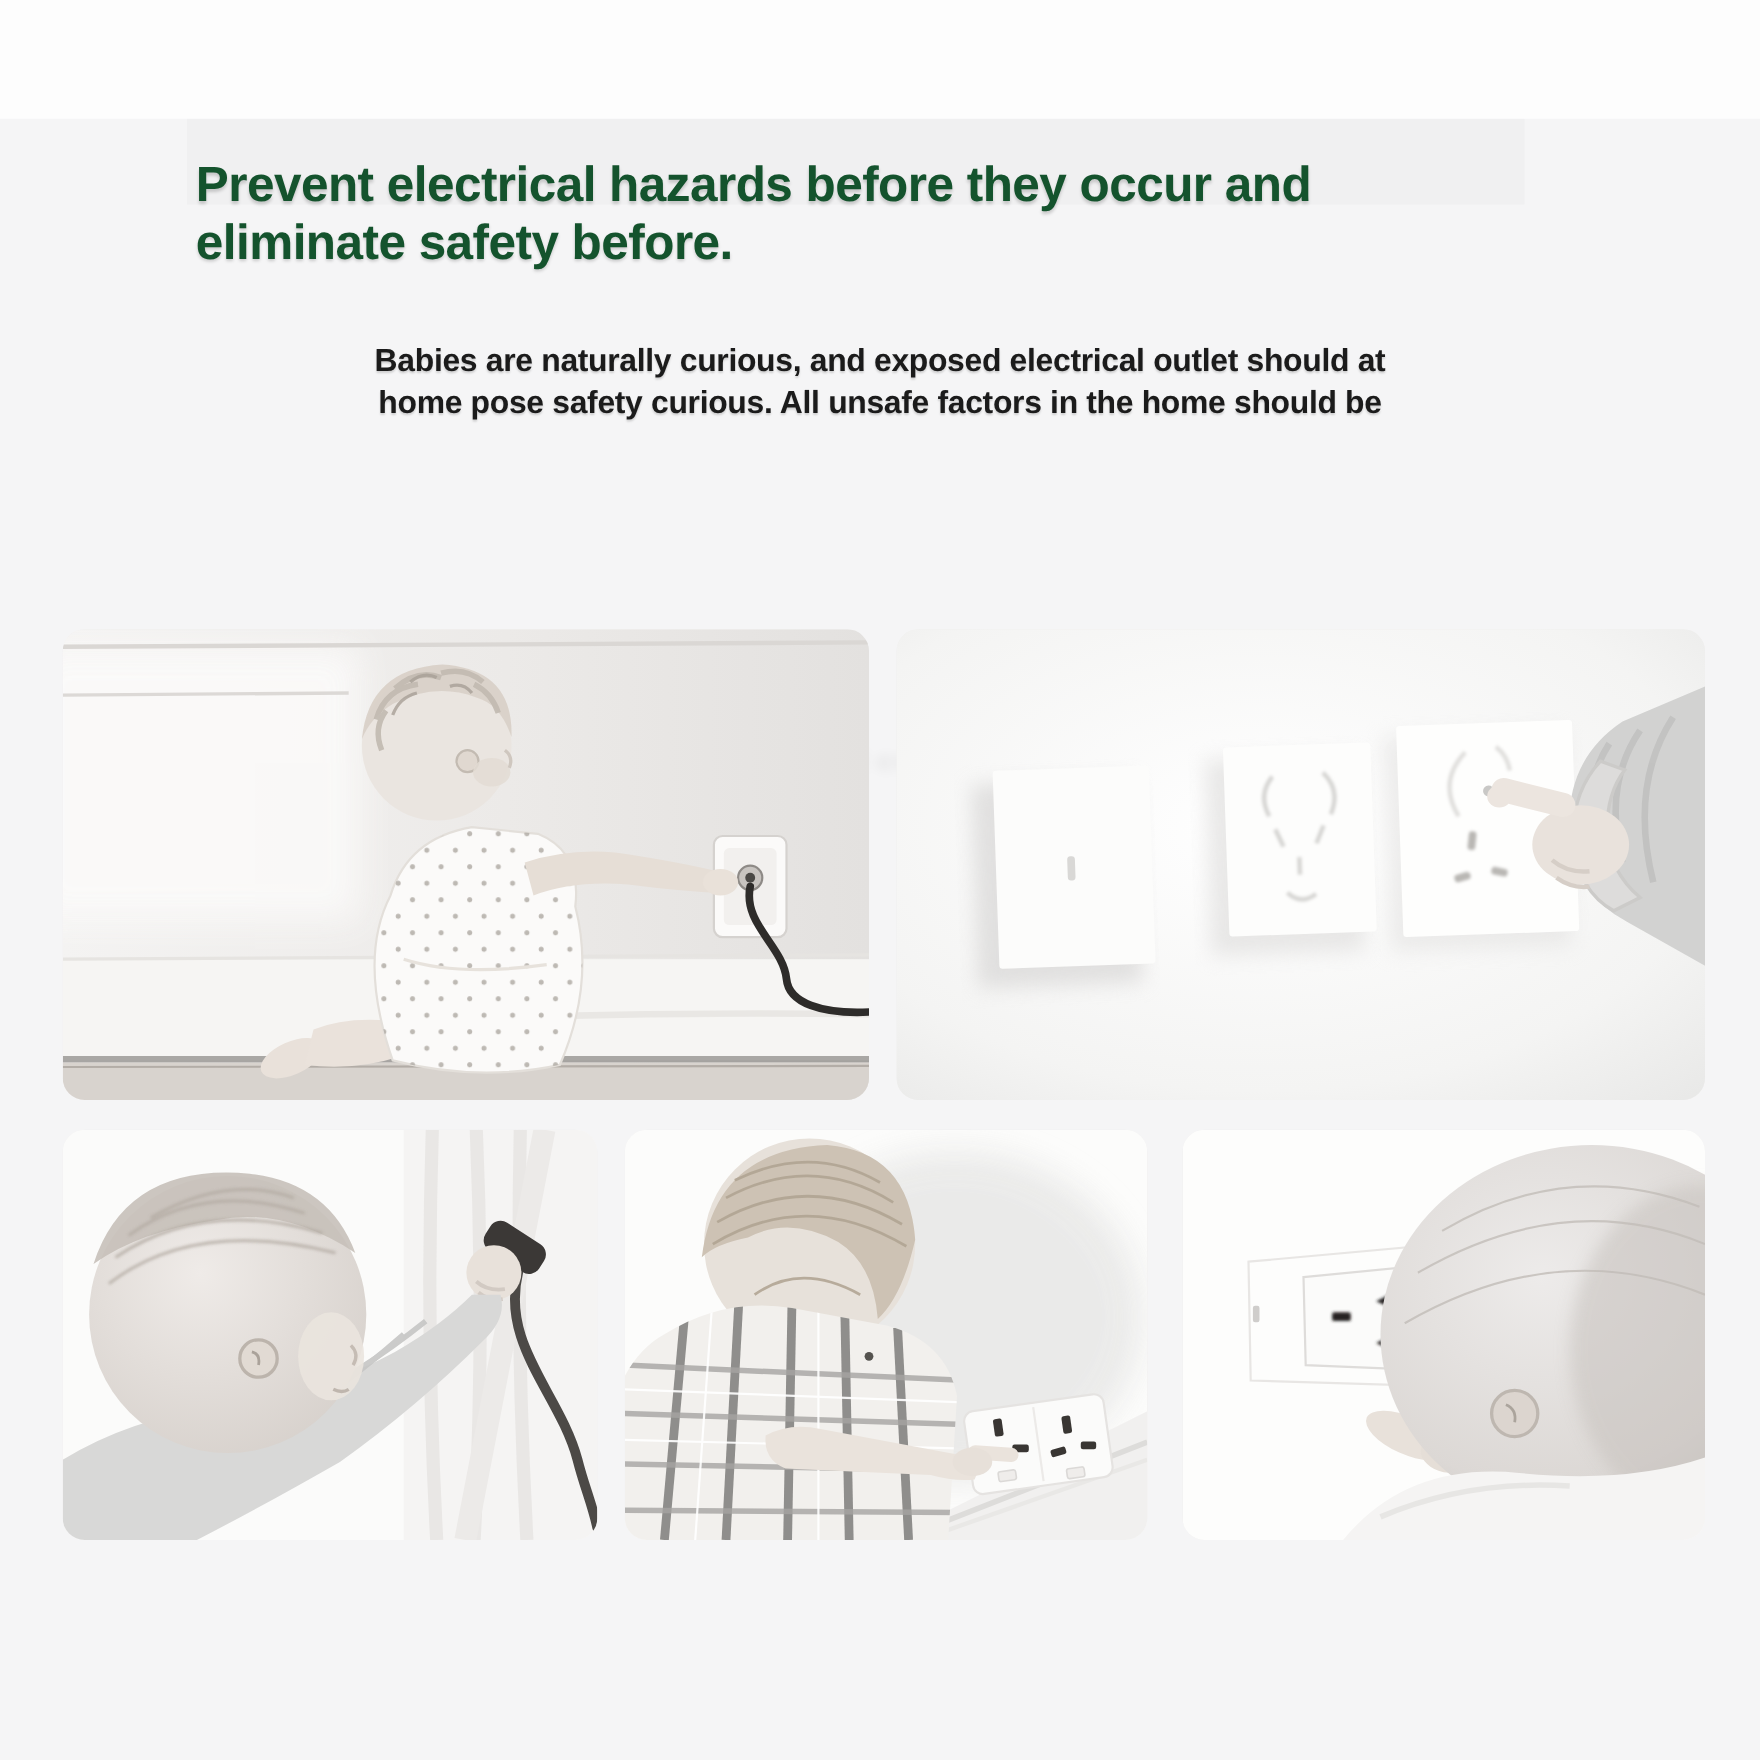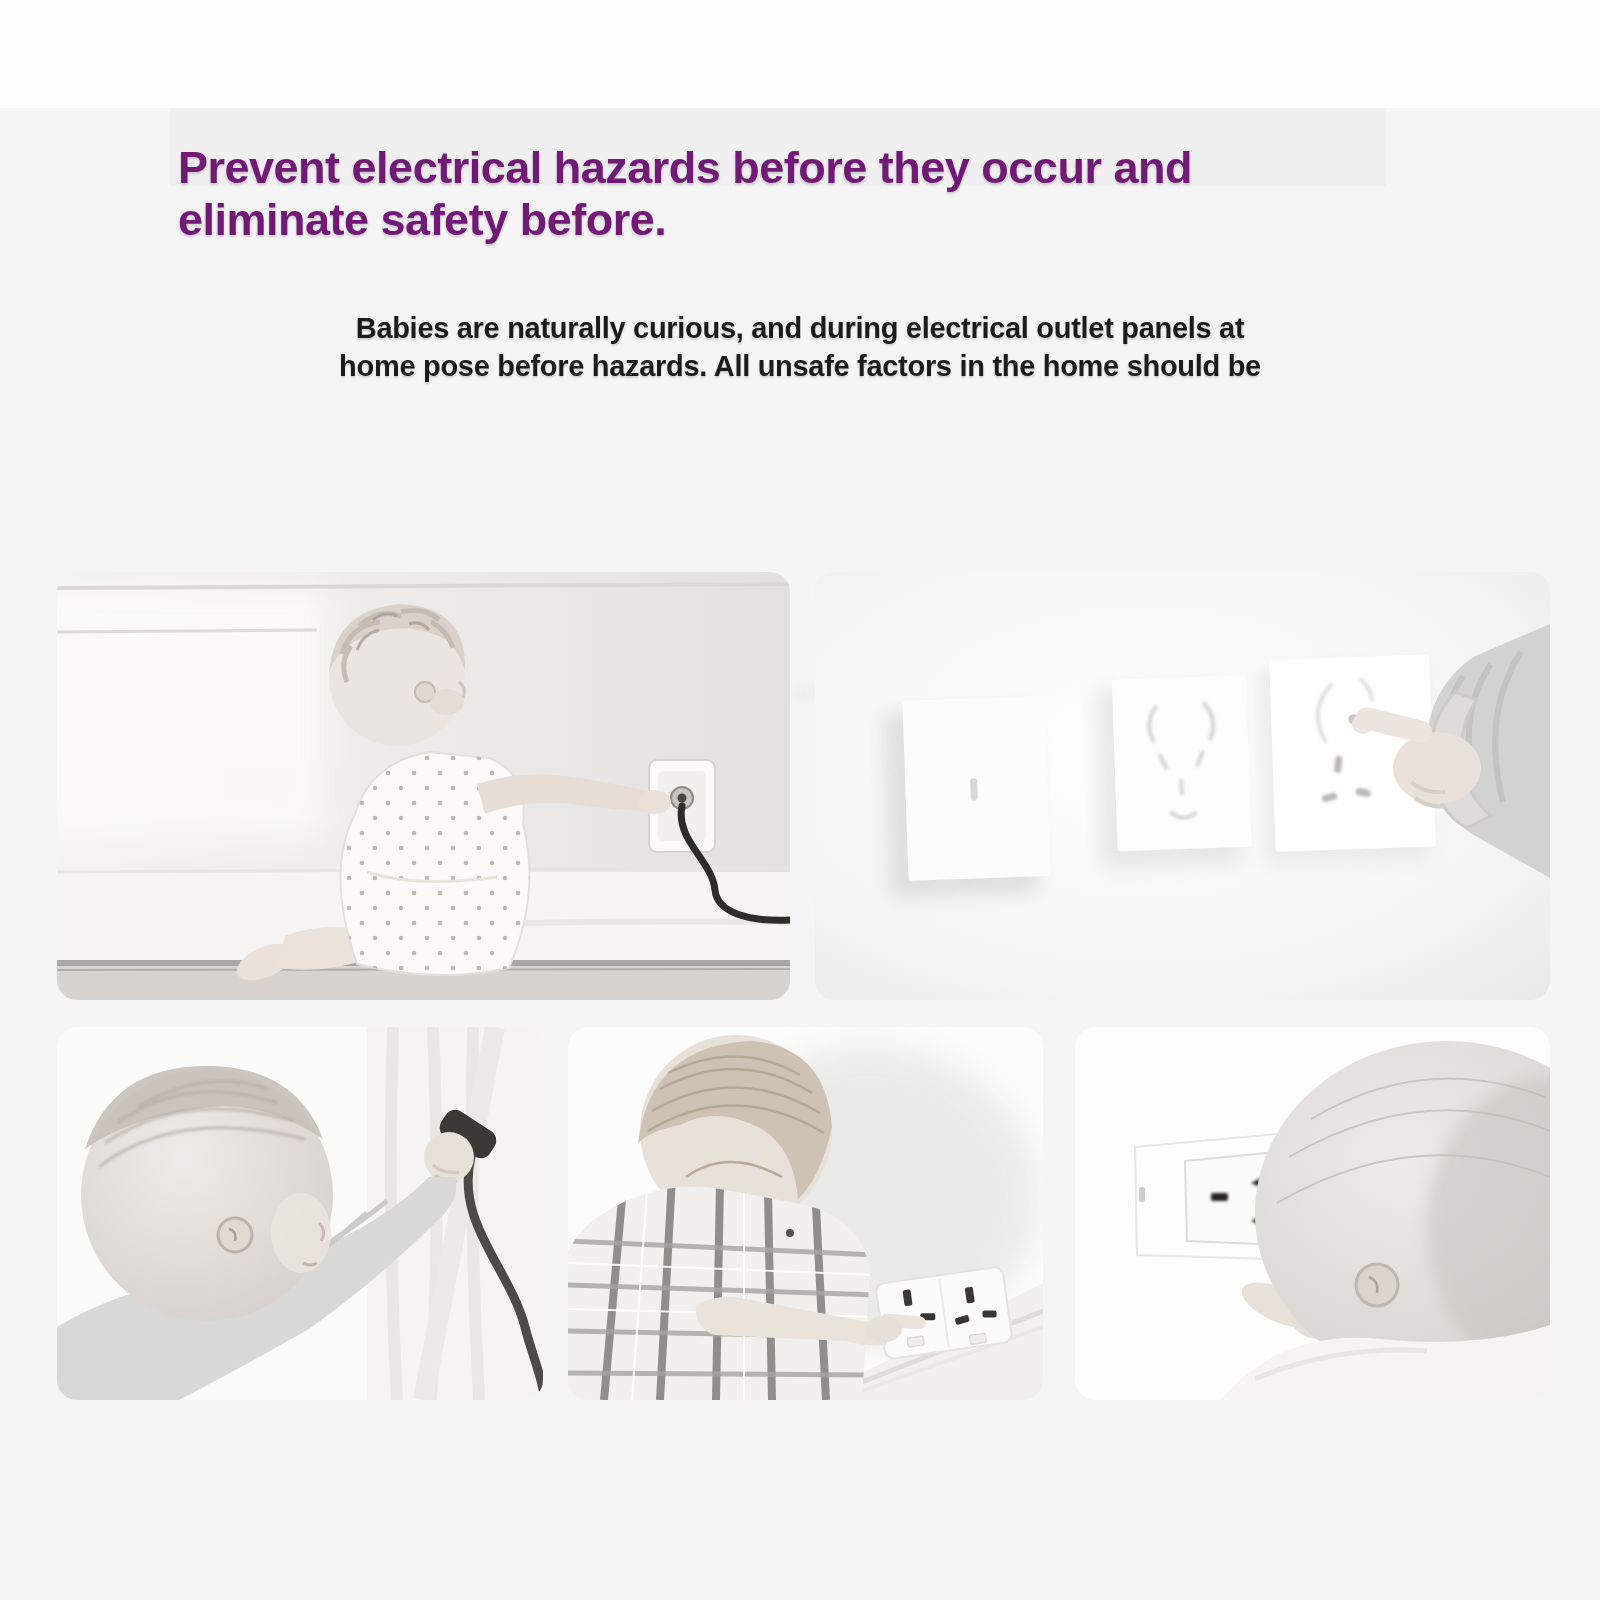--- a/index.html
+++ b/index.html
@@ -5,21 +5,21 @@
   html,body{margin:0;padding:0;}
   body{
     width:1600px;height:1600px;position:relative;overflow:hidden;
     background:#f5f5f6;
     font-family:"Liberation Sans", sans-serif;
   }
   .top-band{position:absolute;left:0;top:0;width:1600px;height:108px;background:#fdfdfd;}
   .head-band{position:absolute;left:170px;top:108px;width:1216px;height:78px;background:rgba(0,0,0,0.018);}
   .headline{
     position:absolute;left:178px;top:112px;width:1260px;
-    font-size:45px;line-height:52px;font-weight:bold;color:#701a75;
+    font-size:45px;line-height:52px;font-weight:bold;color:#14532d;
     letter-spacing:-0.5px;
     text-shadow:0 2px 3px rgba(0,0,0,0.18);
   }
   .ghost-line{
     position:absolute;left:0;top:676px;width:1600px;text-align:center;
     font-size:28px;font-weight:bold;color:#000;opacity:0.06;filter:blur(5px);
     pointer-events:none;
   }
   .paragraph{
     position:absolute;left:0;top:280px;width:1600px;text-align:center;
@@ -42,22 +42,22 @@
 <body>
 
 <div class="top-band"></div>
 <div class="head-band"></div>
 
 <h1 class="headline"><span>Prevent electrical hazards before they occur and</span><br>
 <span>eliminate safety before.</span></h1>
 
 <div class="ghost-line">Babies are naturally curious, and exposed electrical outlet panels at</div>
 
-<p class="paragraph"><span>Babies are naturally curious, and during electrical outlet panels at</span><br>
-<span>home pose before hazards. All unsafe factors in the home should be</span><br>
+<p class="paragraph"><span>Babies are naturally curious, and exposed electrical outlet should at</span><br>
+<span>home pose safety curious. All unsafe factors in the home should be</span><br>
 </p>
 
 <figure class="photo" id="photo-top-left" role="img" aria-label="Baby in a dotted sleeveless onesie kneeling on a white ledge, pulling a black plug and cord from a wall outlet">
   <svg viewBox="0 0 733 428">
     <defs>
       <linearGradient id="w1" x1="0" y1="0" x2="1" y2="0">
         <stop offset="0" stop-color="#f4f3f2"></stop>
           <stop offset="0.55" stop-color="#eceae8"></stop>
           <stop offset="1" stop-color="#e3e1df"></stop>
       </linearGradient>

